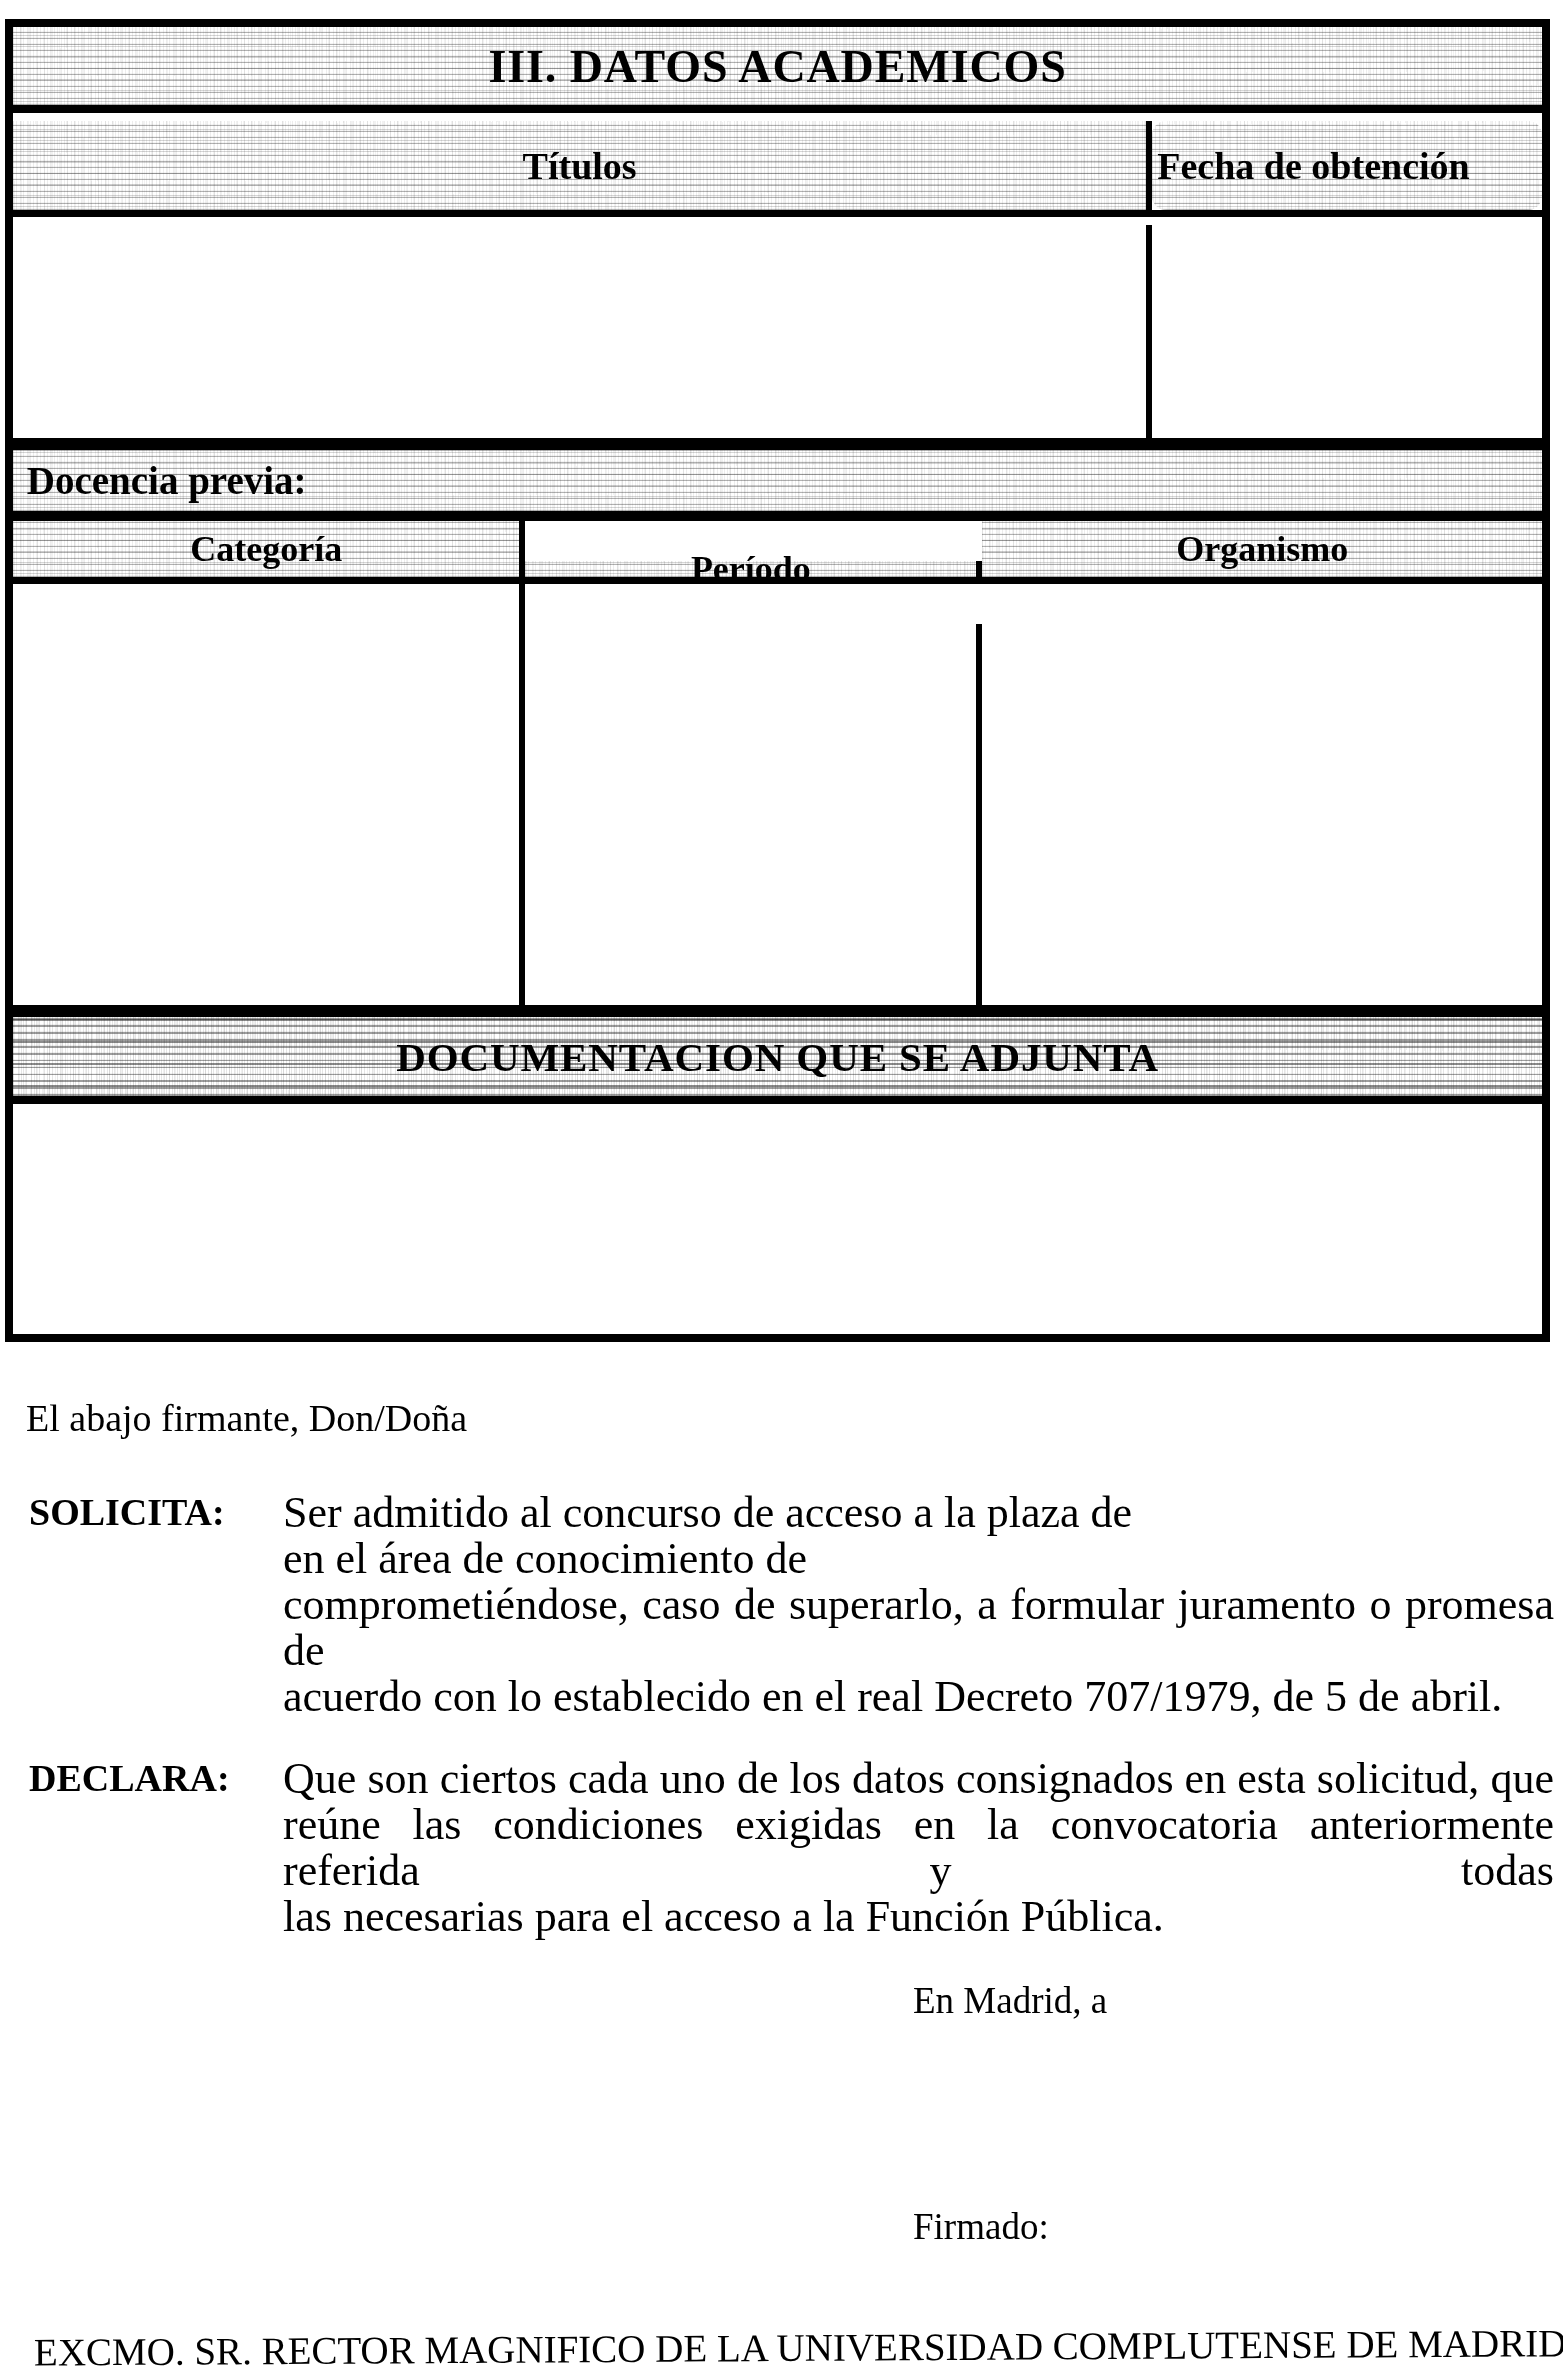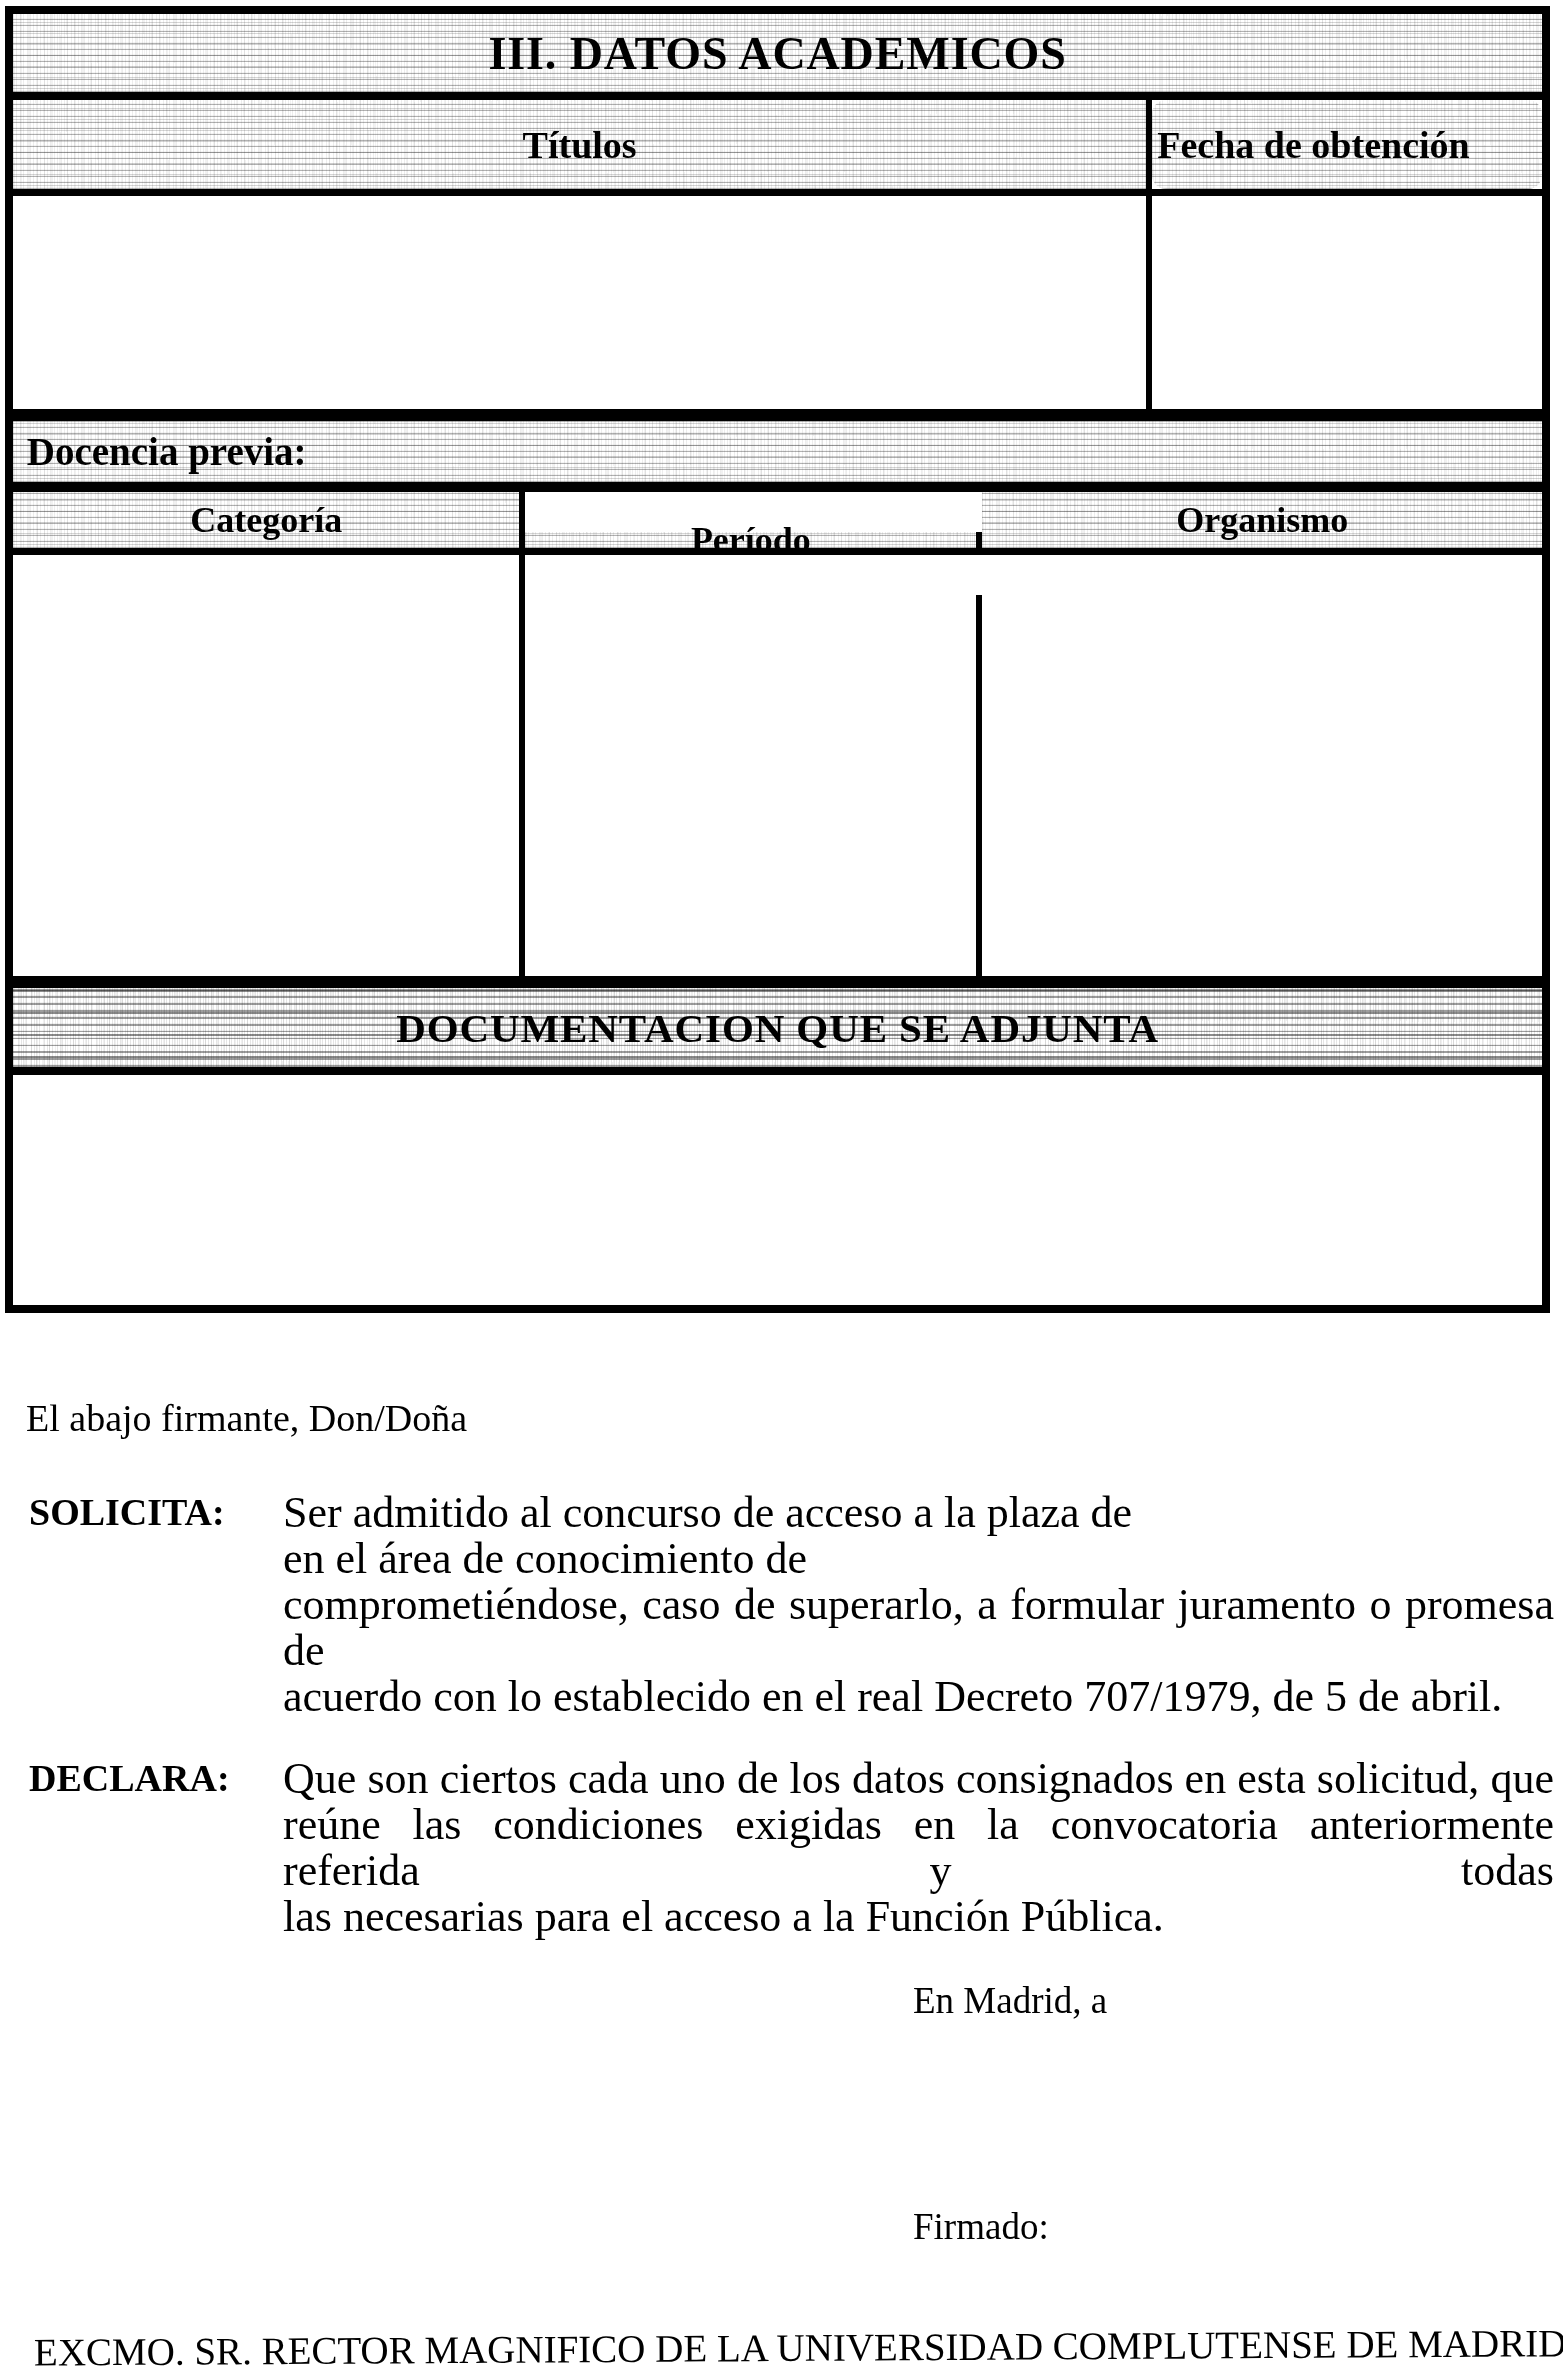--- a/index.html
+++ b/index.html
@@ -7,21 +7,21 @@
     position:relative;
     width:1564px;height:2377px;
     background:#ffffff;
     font-family:"Liberation Serif", serif;
     color:#000;
     overflow:hidden;
   }
 
   
   .form{
-    position:absolute;left:5.1px;top:6px;width:1545px;
+    position:absolute;left:5.1px;top:19px;width:1545px;
     border:8.6px solid #000;
     box-sizing:border-box;
     background:#fff;
   }
   .row{box-sizing:border-box;position:relative;width:100%;}
 
   
   .scan-band{
     background-image:
       repeating-linear-gradient(0deg, rgba(0,0,0,0.30) 0 0.9px, rgba(0,0,0,0.04) 0.9px 1.7px, rgba(0,0,0,0) 1.7px 6px),
@@ -39,21 +39,21 @@
 
   .title-band{
     height:86px;
     border-bottom:8.6px solid #000;
     display:flex;align-items:center;justify-content:center;
   }
   .title-band .t{
     font-size:46px;font-weight:bold;letter-spacing:0.9px;
   }
 
-  .two-col{display:flex;}
+  .two-col{display:flex;margin-top:8px;}
   .two-col-header{height:96px;border-bottom:7.7px solid #000;}
   .two-col-body{height:225px;border-bottom:12px solid #000;background:#fff;}
   .cell{box-sizing:border-box;position:relative;}
   .c1{width:74.5%;border-right:6.9px solid #000;}
   .c2{width:25.5%;}
   .two-col-header .cell{display:flex;align-items:center;}
   .two-col-header .c1{justify-content:center;}
   .two-col-header .c2{justify-content:flex-start;padding-left:5.1px;border-radius:14px;}
   .hdr-txt{font-size:38px;font-weight:bold;}
 

